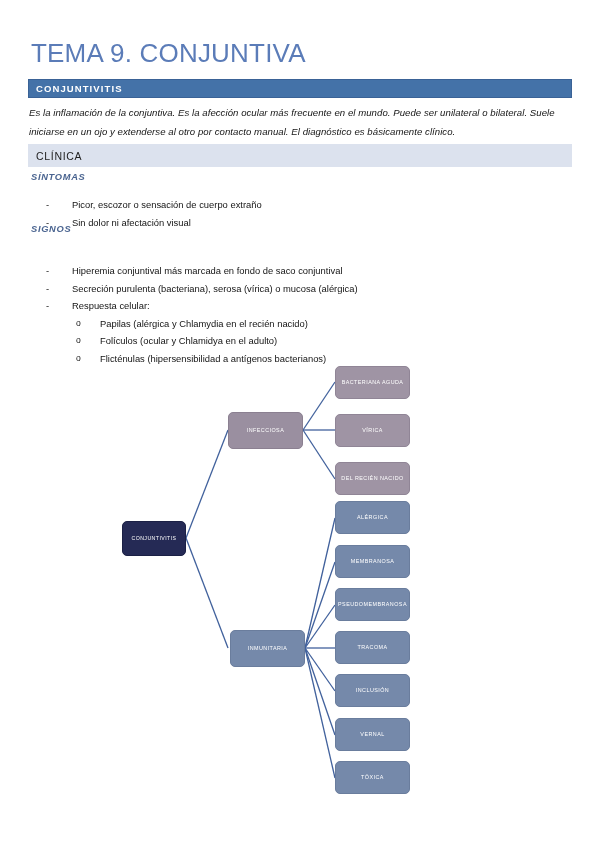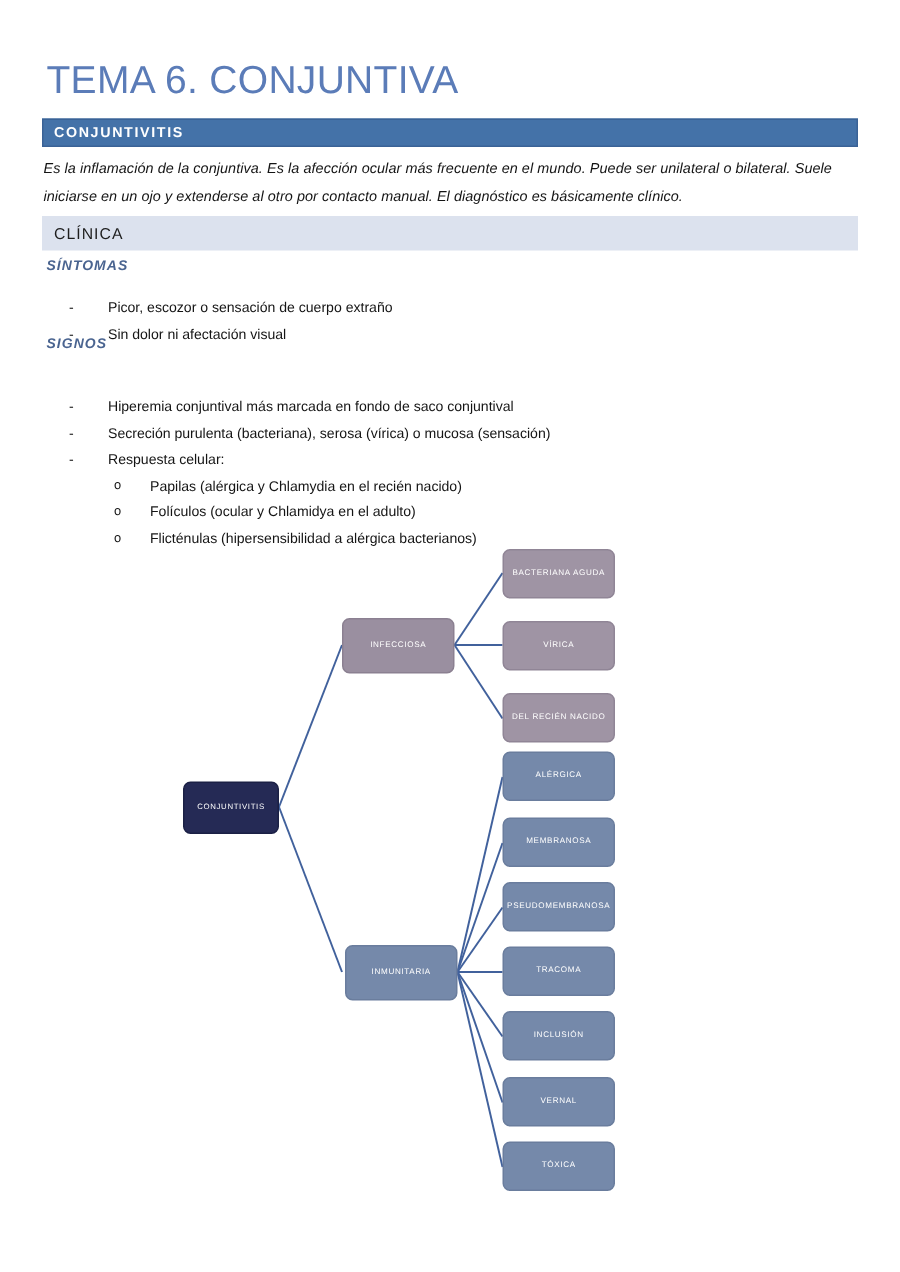--- a/index.html
+++ b/index.html
@@ -180,21 +180,21 @@
   .node-blue {
     background: #7589aa;
     border: 1px solid #6a7d9d;
   }
 </style>
 </head>
 <body>
 
 <div class="page">
 
-  <div class="doc-title">TEMA 6. CONJUNTIVA</div>
+  <div class="doc-title">TEMA 9. CONJUNTIVA</div>
 
   <div class="bar bar-primary">
     <span>CONJUNTIVITIS</span>
   </div>
 
   <div class="para">Es la inflamación de la conjuntiva. Es la afección ocular más frecuente en el mundo. Puede ser unilateral o bilateral. Suele iniciarse en un ojo y extenderse al otro por contacto manual. El diagnóstico es básicamente clínico.</div>
 
   <div class="bar bar-secondary">
     <span>CLÍNICA</span>
   </div>
@@ -214,39 +214,39 @@
 
   <div class="subhead subhead-signos">SIGNOS</div>
 
   <ul class="blist list-signos">
     <li>
       <span class="dash">-</span>
       <span>Hiperemia conjuntival más marcada en fondo de saco conjuntival</span>
     </li>
     <li>
       <span class="dash">-</span>
-      <span>Secreción purulenta (bacteriana), serosa (vírica) o mucosa (sensación)</span>
+      <span>Secreción purulenta (bacteriana), serosa (vírica) o mucosa (alérgica)</span>
     </li>
     <li>
       <span class="dash">-</span>
       <span>Respuesta celular:</span>
     </li>
     <li style="padding-left:0">
       <ul class="sublist">
         <li>
           <span class="circ">o</span>
           <span>Papilas (alérgica y Chlamydia en el recién nacido)</span>
         </li>
         <li>
           <span class="circ">o</span>
           <span>Folículos (ocular y Chlamidya en el adulto)</span>
         </li>
         <li>
           <span class="circ">o</span>
-          <span>Flicténulas (hipersensibilidad a alérgica bacterianos)</span>
+          <span>Flicténulas (hipersensibilidad a antígenos bacterianos)</span>
         </li>
       </ul>
     </li>
   </ul>
 
   <div class="diagram">
 
     <svg width="600" height="470">
       <g stroke="#41619c" stroke-width="1.3" fill="none">
 

